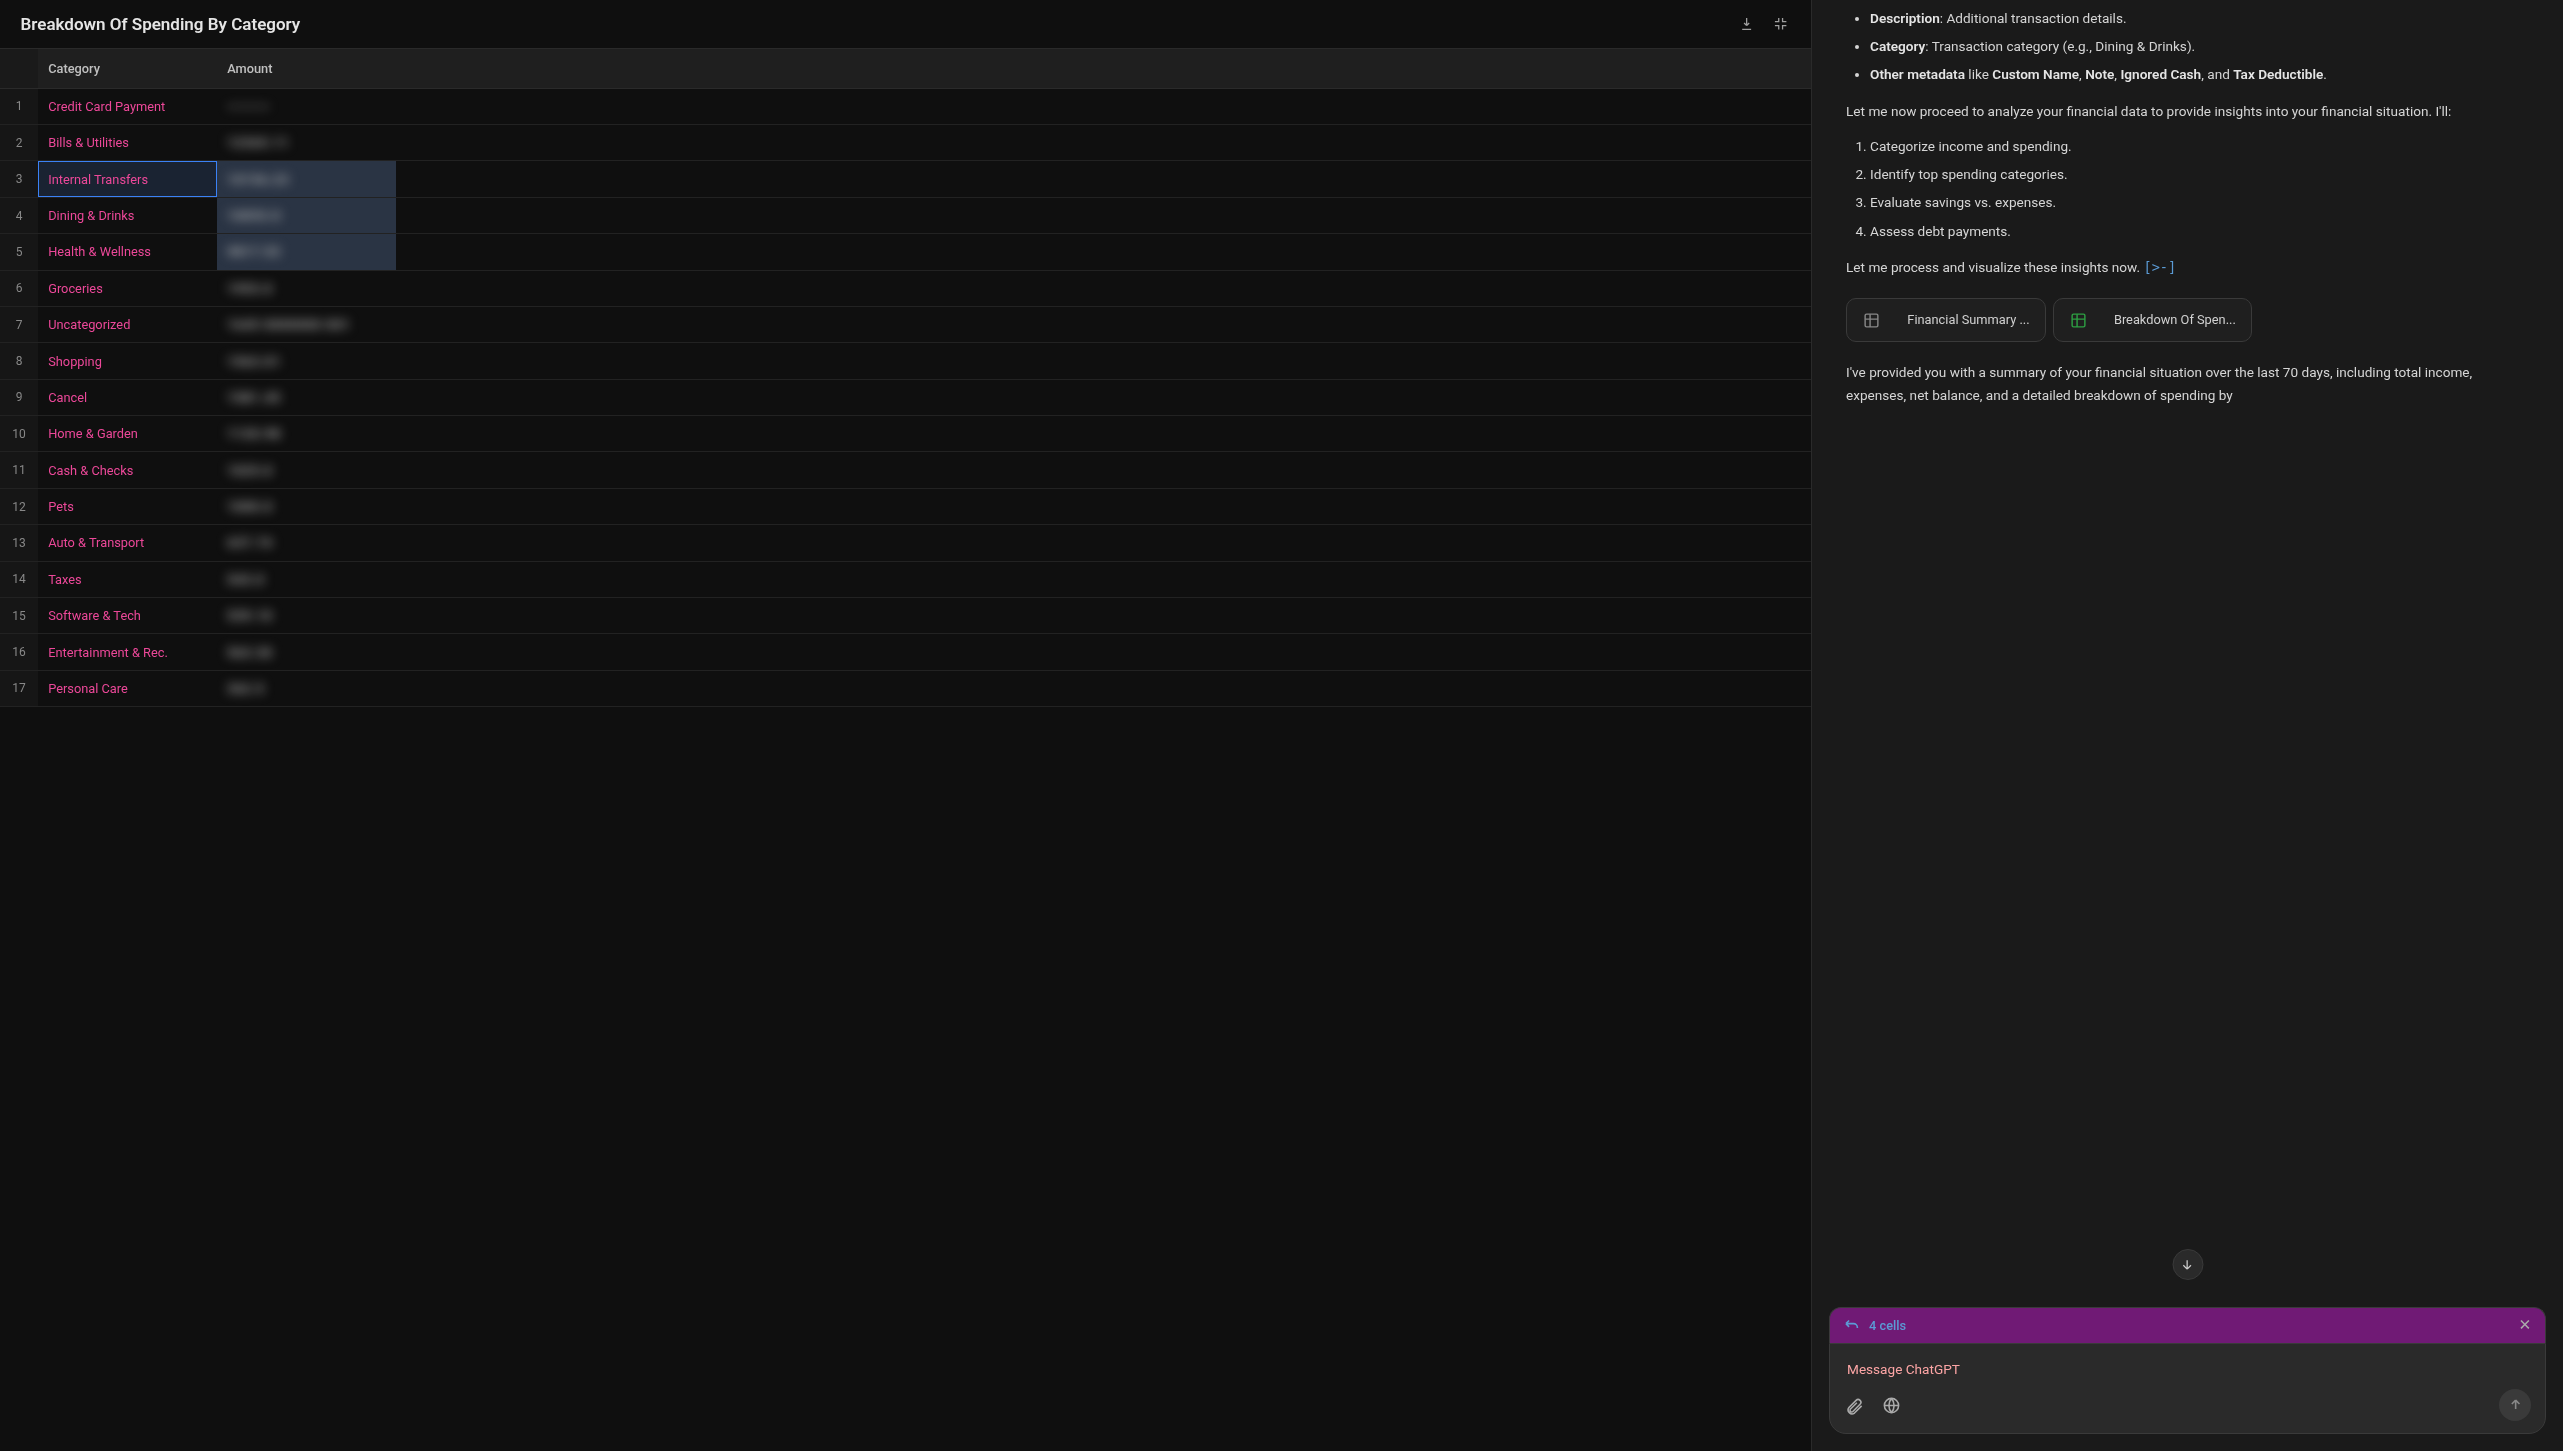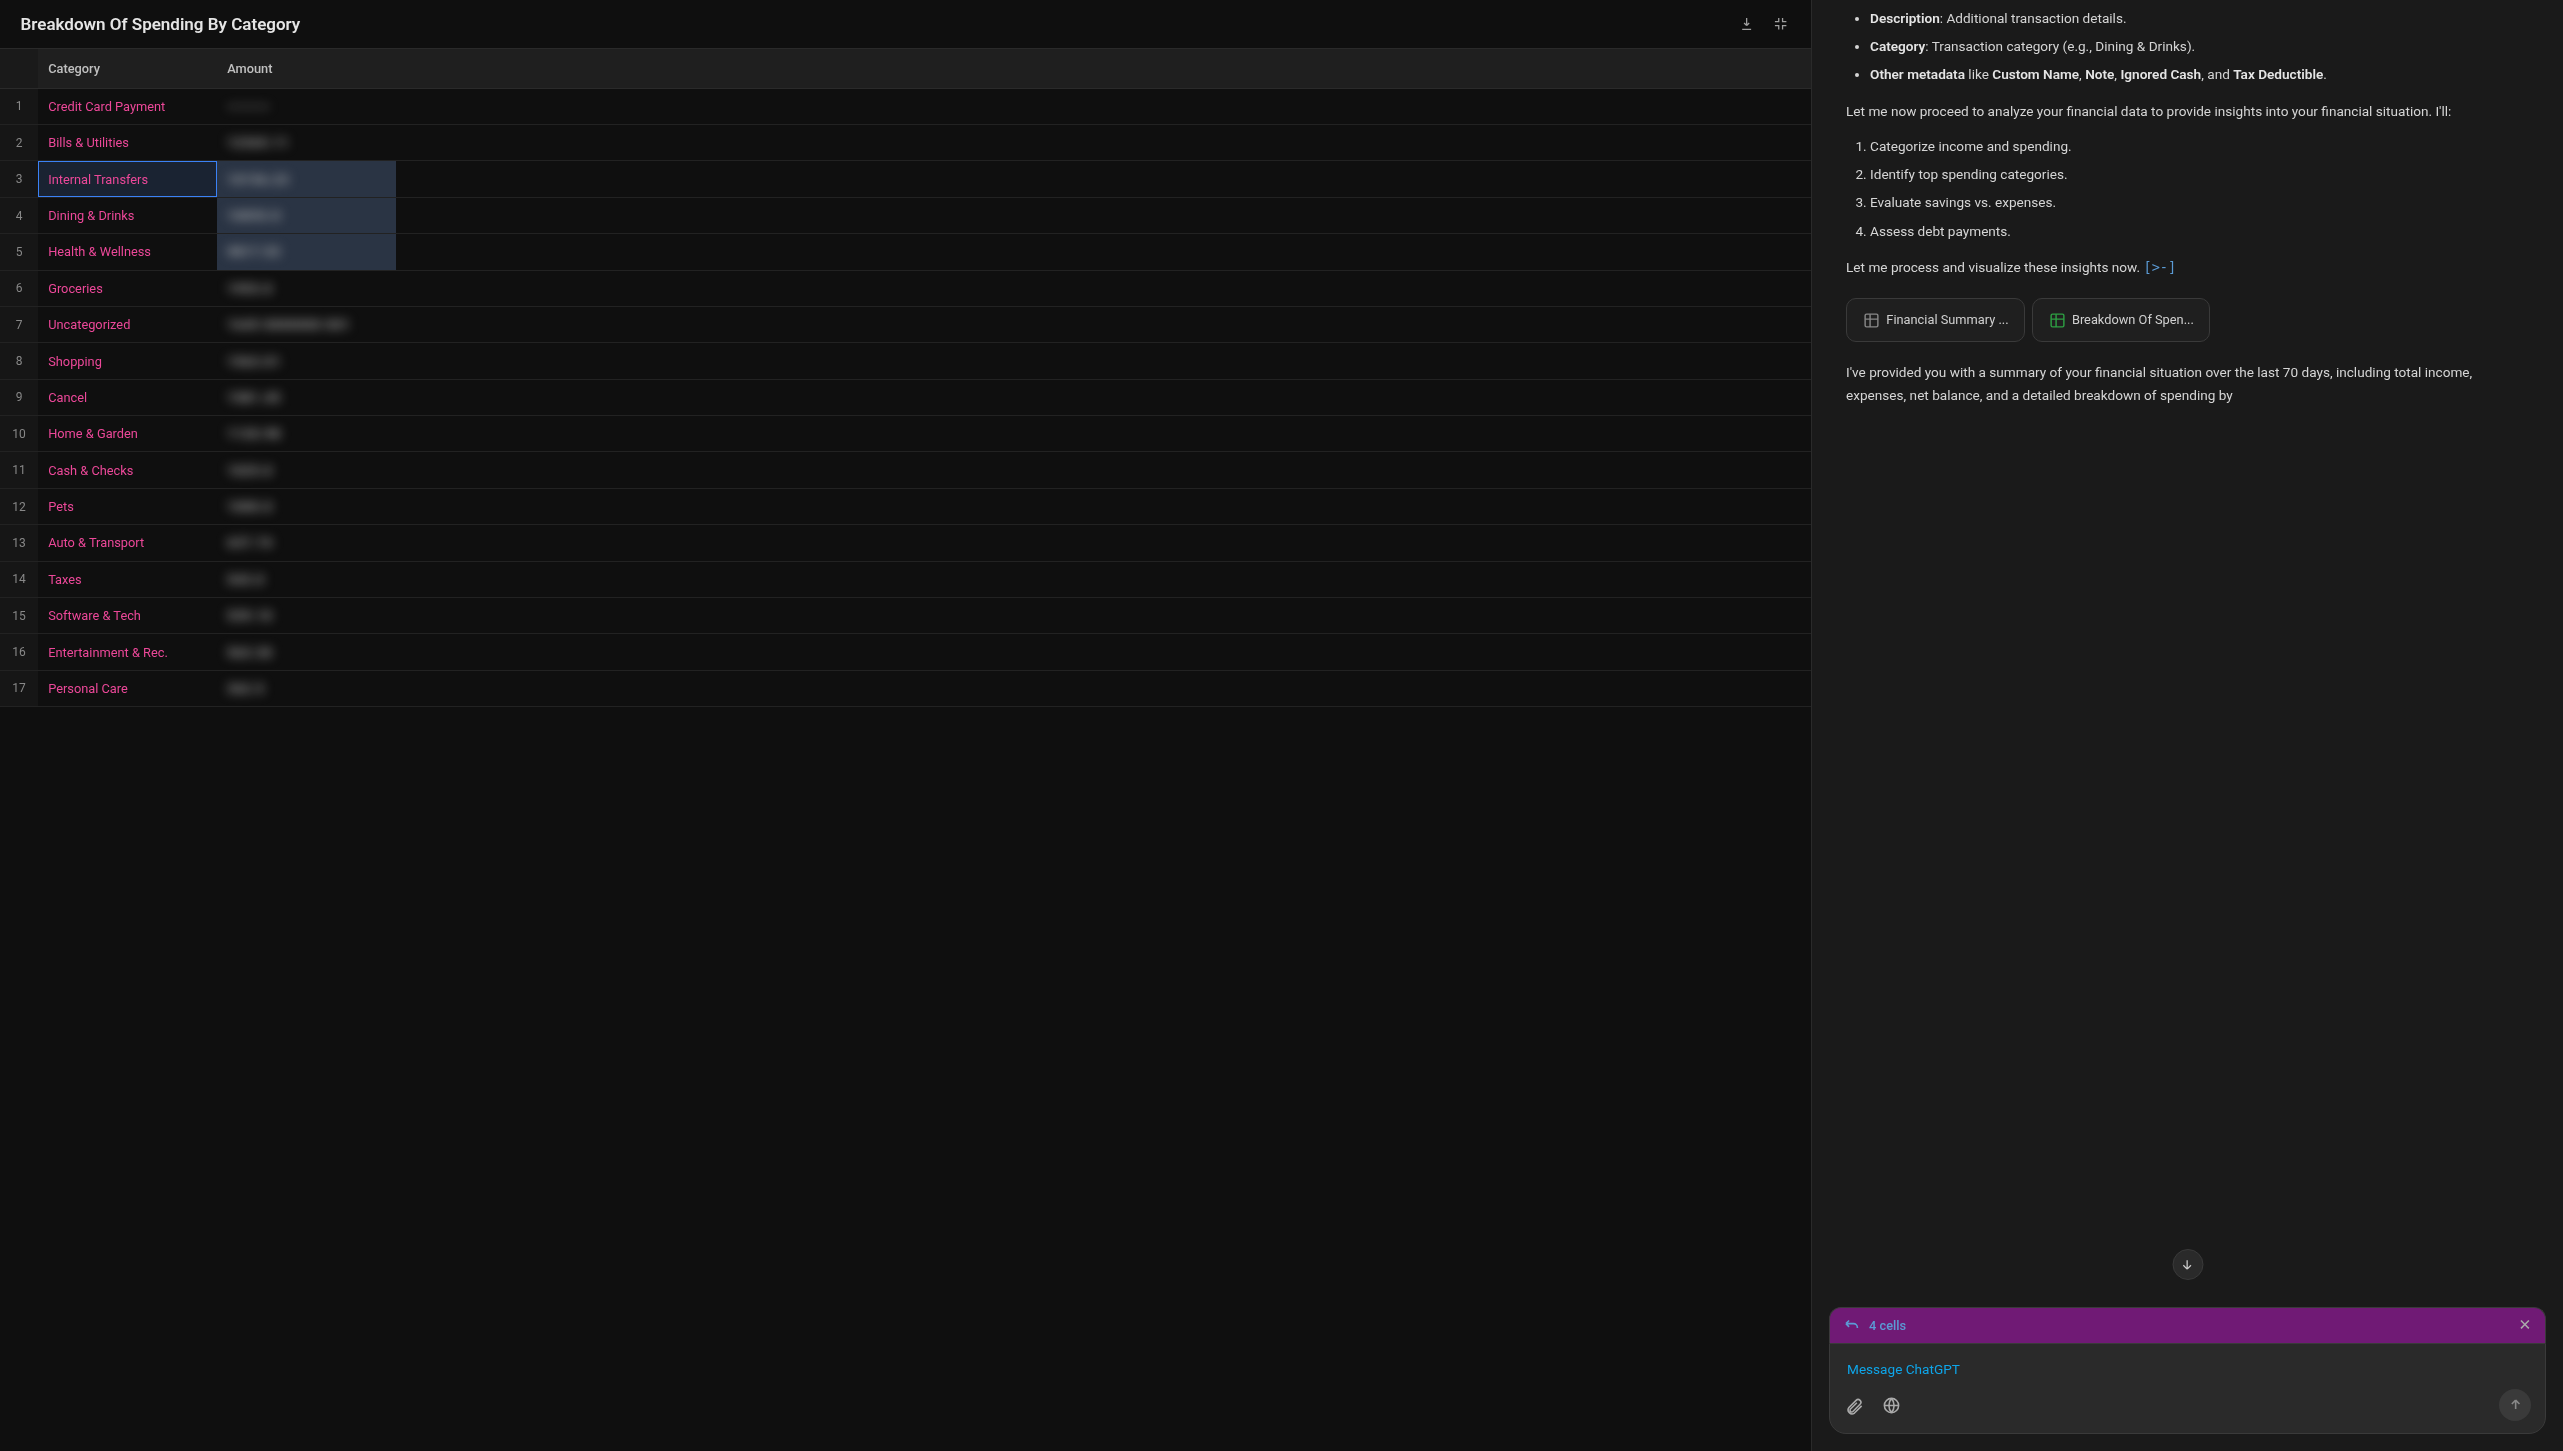--- a/index.html
+++ b/index.html
@@ -99,21 +99,21 @@
   color: #d5d5d5;
 }
 .chat-content ul, .chat-content ol { padding-left: 24px; margin: 6.8px 0 13.6px 0; }
 .chat-content li { margin: 5.1px 0; }
 .chat-content p { margin: 12px 0; }
 .chat-content b { font-weight: 600; color: #e5e5e5; }
 .code-link { color: #5b9bd5; cursor: pointer; font-family: monospace; }
 .chip {
   display: inline-flex;
   align-items: center;
-  gap: 5px;
+  gap: 26px;
   border: 0.9px solid #3a3a3a;
   border-radius: 10px;
   padding: 10.2px 15.3px;
   margin: 6.8px 6.8px 6.8px 0;
   cursor: pointer;
   background: #1f1f1f;
   max-width: 222px;
 }
 .chip-icon {
   width: 19px; height: 19px;
@@ -157,21 +157,21 @@
 .context-icon { color: #5b9bd5; }
 .context-text { color: #5b9bd5; font-weight: 500; font-size: 12.8px; }
 .context-close { color: #aaa; cursor: pointer; font-size: 15.3px; }
 .input-box {
   background: #2a2a2a;
   border-radius: 0 0 17px 17px;
   border: 0.9px solid #3a3a3a;
   padding: 12px 13.6px;
 }
 .input-row1 {
-  color: #0ea5e9;
+  color: #fca5a5;
   font-size: 13.6px;
   padding: 5.1px 3.4px 12px 3.4px;
 }
 .input-row2 {
   display: flex;
   align-items: center;
   justify-content: space-between;
 }
 .input-icons-left { display: flex; gap: 15.3px; }
 .input-icon {

